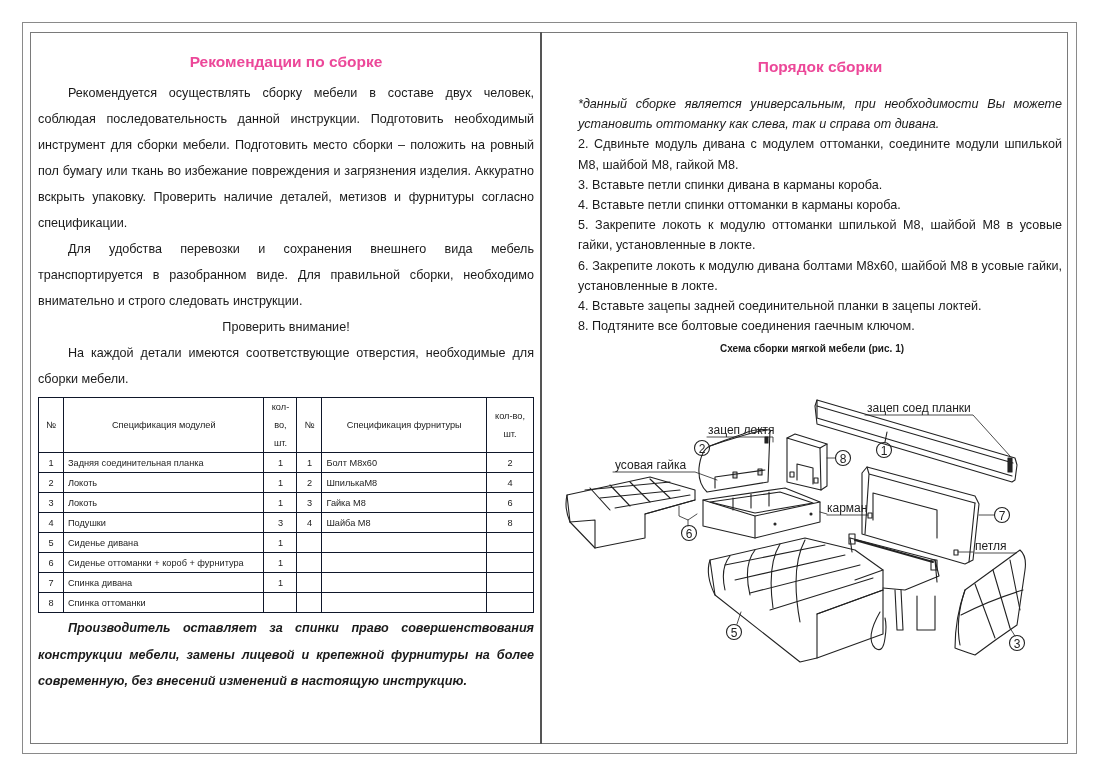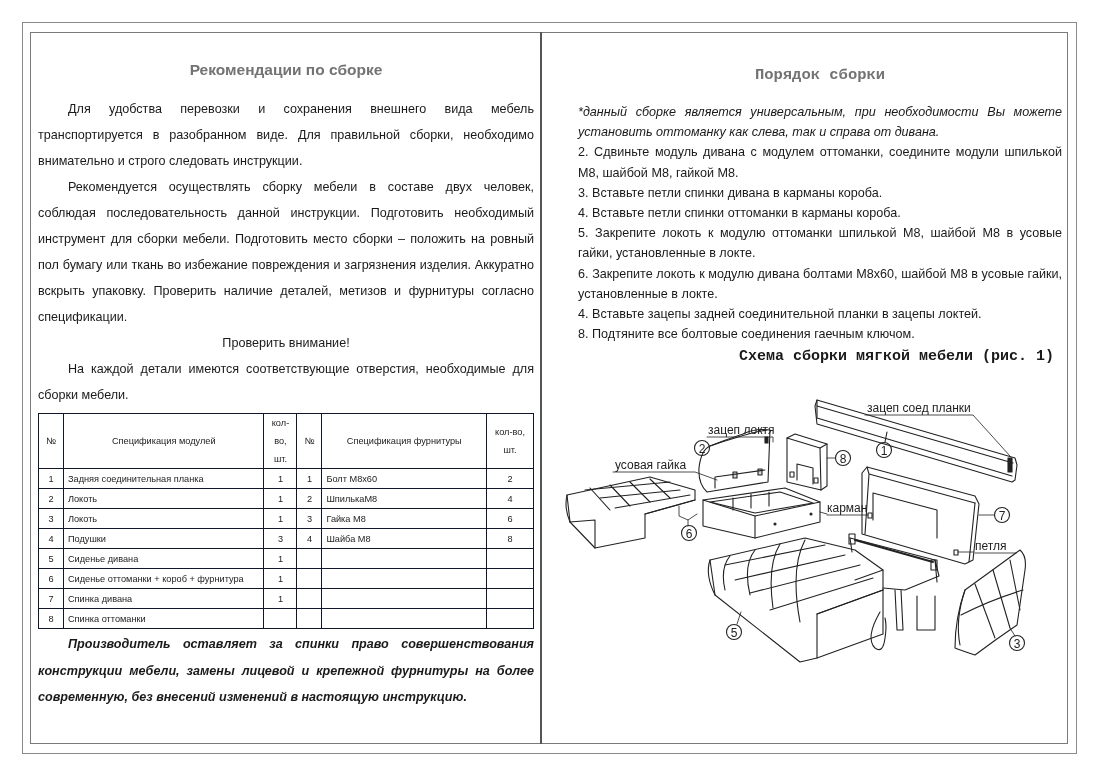--- a/index.html
+++ b/index.html
@@ -7,55 +7,55 @@
            font-family: "Liberation Sans", "DejaVu Sans", sans-serif; color: #1a1a1a; }
     .outer-border { position: absolute; left: 22px; top: 22px; width: 1055px; height: 732px;
                     border: 1.5px solid #8a8a8a; box-sizing: border-box; }
     .inner-border { position: absolute; left: 30px; top: 32px; width: 1038px; height: 712px;
                     border: 1.5px solid #7a7a7a; box-sizing: border-box; }
     .divider { position: absolute; left: 540px; top: 32px; width: 1.5px; height: 712px; background: #555; }
 
     .left-col { position: absolute; left: 38px; top: 44px; width: 496px; }
     .right-col { position: absolute; left: 578px; top: 52px; width: 484px; }
 
-    h1.section-title { font-size: 15.5px; font-weight: bold; text-align: center; margin: 8px; color: #737373; }
+    h1.section-title { font-size: 15.5px; font-weight: bold; text-align: center; margin: 0; color: #ec4899; }
     .left-col h1.section-title { height: 36px; line-height: 36px; }
     .para { font-size: 12.6px; line-height: 26px; text-align: justify; text-indent: 30px; margin: 0; }
     .para-center { font-size: 12.6px; line-height: 26px; text-align: center; margin: 0; }
     .para-bold-italic { font-size: 12.6px; line-height: 26.5px; text-align: justify; text-indent: 30px;
                         font-weight: bold; font-style: italic; margin: 0; }
 
     table.spec { border-collapse: collapse; width: 496px; margin-top: 5px; margin-bottom: 2px;
                  font-size: 9.2px; color: #222; }
     table.spec td, table.spec th { border: 1px solid #0f172a; padding: 0 4px; height: 19px; }
     table.spec th { font-weight: normal; height: 54px; line-height: 18px; }
     table.spec td.c { text-align: center; }
 
-    .right-col h1.section-title { height: 30px; line-height: 30px; margin-bottom: 12px; font-family: Liberation Mono, monospace; }
+    .right-col h1.section-title { height: 30px; line-height: 30px; margin-bottom: 12px; }
     .step { font-size: 12.6px; line-height: 20.2px; margin: 0; text-align: justify; }
     .step.italic { font-style: italic; }
-    .scheme-title { font-size: 15px; font-weight: bold; text-align: right; margin: 0;
-                    height: 26px; line-height: 26px; position: relative; left: -8px; font-family: Liberation Mono, monospace; }
+    .scheme-title { font-size: 10px; font-weight: bold; text-align: center; margin: 0;
+                    height: 26px; line-height: 26px; position: relative; left: -8px; }
 
     .diagram { position: absolute; left: 555px; top: 390px; width: 510px; height: 350px; }
     .diagram svg { width: 510px; height: 350px; }
     .dl { font-family: "Liberation Sans", sans-serif; font-size: 12px; fill: #222; }
     .dn { font-family: "Liberation Sans", sans-serif; font-size: 12px; fill: #222; text-anchor: middle; }
   </style>
 </head>
 <body>
 
 <div class="outer-border"></div>
 <div class="inner-border"></div>
 <div class="divider"></div>
 
 <div class="left-col">
   <h1 class="section-title">Рекомендации по сборке</h1>
+  <p class="para">Рекомендуется осуществлять сборку мебели в составе двух человек, соблюдая последовательность данной инструкции. Подготовить необходимый инструмент для сборки мебели. Подготовить место сборки – положить на ровный пол бумагу или ткань во избежание повреждения и загрязнения изделия. Аккуратно вскрыть упаковку. Проверить наличие деталей, метизов и фурнитуры согласно спецификации.</p>
   <p class="para">Для удобства перевозки и сохранения внешнего вида мебель транспортируется в разобранном виде. Для правильной сборки, необходимо внимательно и строго следовать инструкции.</p>
-  <p class="para">Рекомендуется осуществлять сборку мебели в составе двух человек, соблюдая последовательность данной инструкции. Подготовить необходимый инструмент для сборки мебели. Подготовить место сборки – положить на ровный пол бумагу или ткань во избежание повреждения и загрязнения изделия. Аккуратно вскрыть упаковку. Проверить наличие деталей, метизов и фурнитуры согласно спецификации.</p>
   <p class="para-center">Проверить внимание!</p>
   <p class="para">На каждой детали имеются соответствующие отверстия, необходимые для сборки мебели.</p>
 
   <table class="spec">
     <thead>
       <tr>
         <th style="width:16px">№</th>
         <th style="width:192px">Спецификация модулей</th>
         <th style="width:24px">кол-во, шт.</th>
         <th style="width:16px">№</th>

